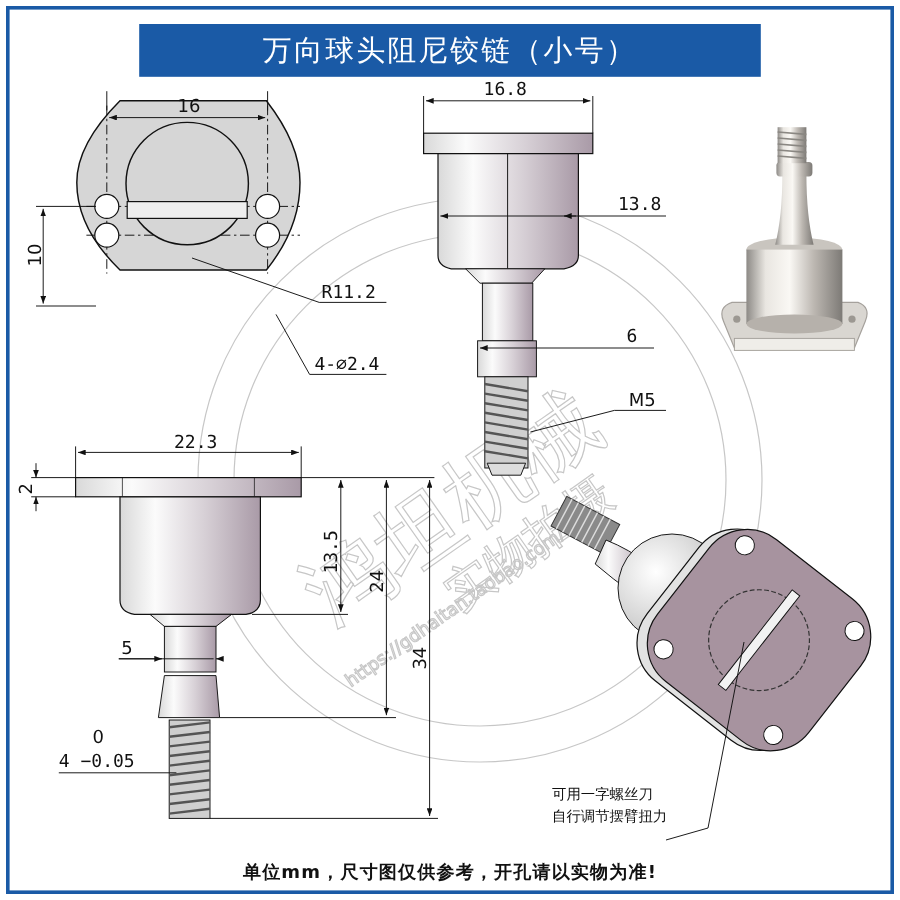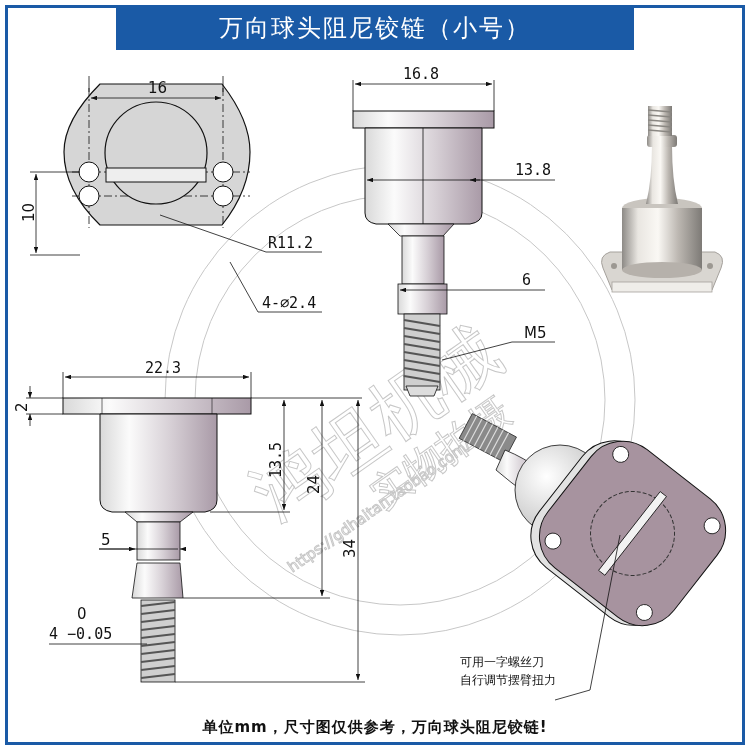--- a/index.html
+++ b/index.html
@@ -1,18 +1,18 @@
 <!DOCTYPE html>
 <html><head>
 <meta charset="utf-8">
 <style>
   html,body{margin:0;padding:0;background:#ffffff;}
   body{width:750px;height:750px;position:relative;overflow:hidden;font-family:"DejaVu Sans","Liberation Sans",sans-serif;}
   .frame{position:absolute;left:5px;top:5px;width:734px;height:734px;border:3px solid #1a5aa6;}
-  .title-bar{position:absolute;left:116px;top:6px;width:518px;height:44px;background:#1a5aa6;color:#fff;
+  .title-bar{position:absolute;left:116px;top:20px;width:518px;height:44px;background:#1a5aa6;color:#fff;
     display:flex;align-items:center;justify-content:center;font-size:24px;letter-spacing:2px;}
   svg.drawing{position:absolute;left:0;top:0;width:750px;height:750px;}
   .dim{font-family:"DejaVu Sans Mono","Liberation Mono",monospace;font-size:15px;fill:#111;}
   .dim-sans{font-family:"DejaVu Sans","Liberation Sans",sans-serif;font-size:15px;fill:#111;}
   .note{font-family:"DejaVu Sans","Liberation Sans",sans-serif;font-size:12px;fill:#111;}
   .wm{font-family:"DejaVu Sans","Liberation Sans",sans-serif;fill:none;stroke:#b9b9b9;stroke-width:1;}
   .footer{position:absolute;left:0;width:750px;top:718px;text-align:center;font-size:15px;font-weight:bold;color:#111;letter-spacing:1px;}
 </style>
 </head>
 <body>
@@ -245,13 +245,13 @@
       <circle cx="574" cy="580" r="8" fill="#fff" stroke="#111" stroke-width="0.8"></circle>
       <circle cx="690" cy="580" r="8" fill="#fff" stroke="#111" stroke-width="0.8"></circle>
     </g>
 
     <polyline points="620,535 590,690 555,700" fill="none" stroke="#111" stroke-width="0.8"></polyline>
     <text x="460" y="666" class="note">可用一字螺丝刀</text>
     <text x="460" y="684" class="note">自行调节摆臂扭力</text>
   </g>
 </svg>
 
-<div class="footer">单位mm，尺寸图仅供参考，万向球头阻尼铰链!</div>
+<div class="footer">单位mm，尺寸图仅供参考，开孔请以实物为准!</div>
 
 </body></html>

